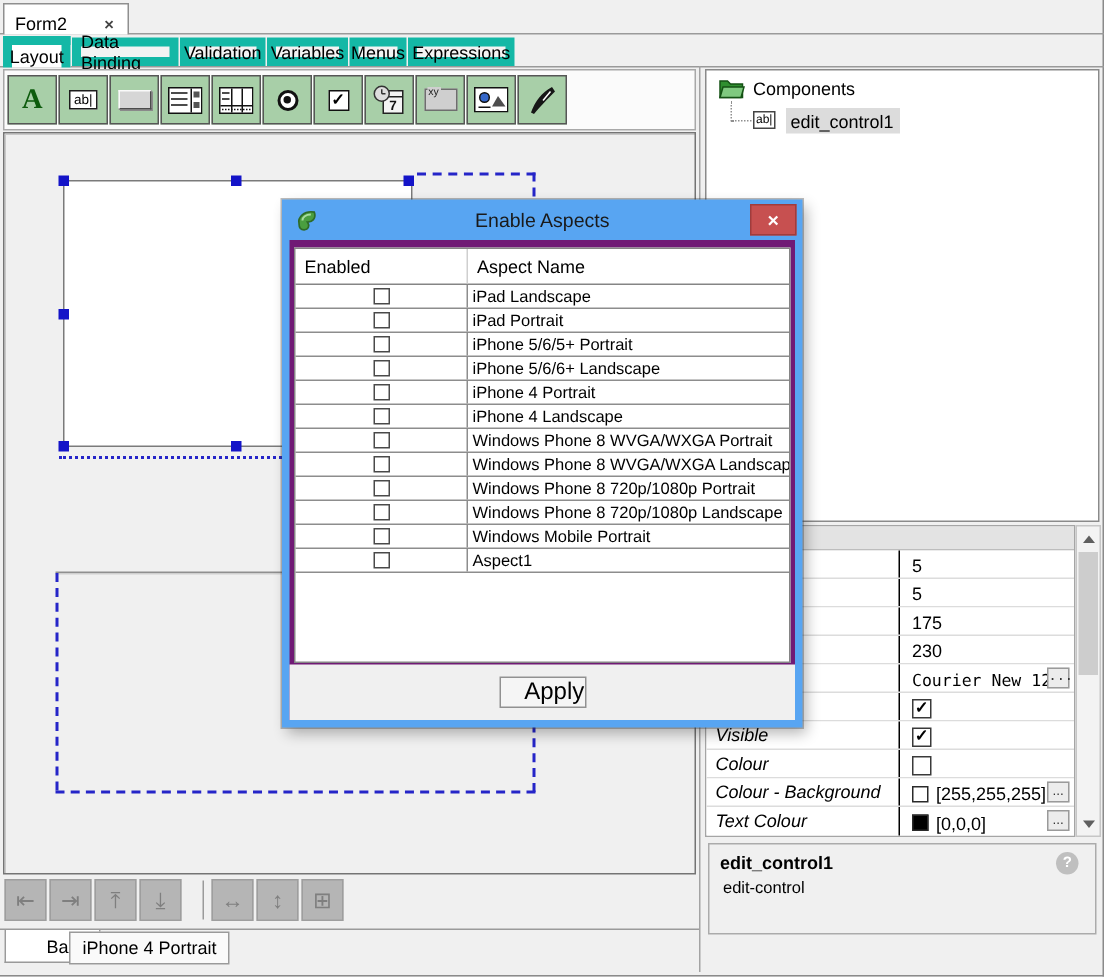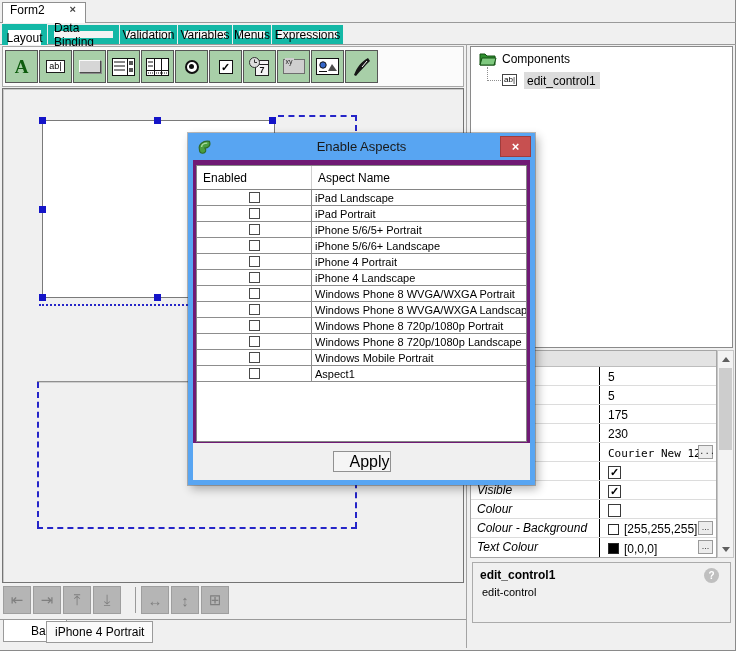--- a/index.html
+++ b/index.html
@@ -4,21 +4,21 @@
 <style>
   * { margin:0; padding:0; box-sizing:border-box; }
   html,body { width:736px; height:651px; }
   body { font-family:"Liberation Sans", sans-serif; font-size:12px; color:#000; background:#e9e9e9; }
   .window { position:relative; width:736px; height:651px; background:#f0f0f0; overflow:hidden;
             box-shadow: inset -1px 0 0 #8a8a8a, inset 0 -1px 0 #8a8a8a; }
 
   
   .doc-tabline { position:absolute; left:0; top:22px; width:736px; height:1px; background:#9a9a9a; }
   .doc-tab { position:absolute; left:2px; top:2px; width:84px; height:21px; background:#fff;
-             border:1px solid #8f8f8f; border-bottom:none; z-index:2; display:flex; align-items:flex-start; padding:0 7px; }
+             border:1px solid #8f8f8f; border-bottom:none; z-index:2; display:flex; align-items:flex-end; padding:0 7px; }
   .doc-tab .lbl { flex:1; }
   .doc-tab .x { color:#444; font-weight:bold; font-size:11px; cursor:default; padding:0 2px; }
 
   
   .view-tabline { position:absolute; left:0; top:44px; width:736px; height:1px; background:#9a9a9a; }
   .vtab { position:absolute; top:25px; height:19px; background:#f3f3f3; border:6px solid #14b8a6;
           display:flex; align-items:center; justify-content:center; }
   .vtab.active { top:24px; height:21px; background:#fff; border-bottom:none; z-index:2; }
 
   

